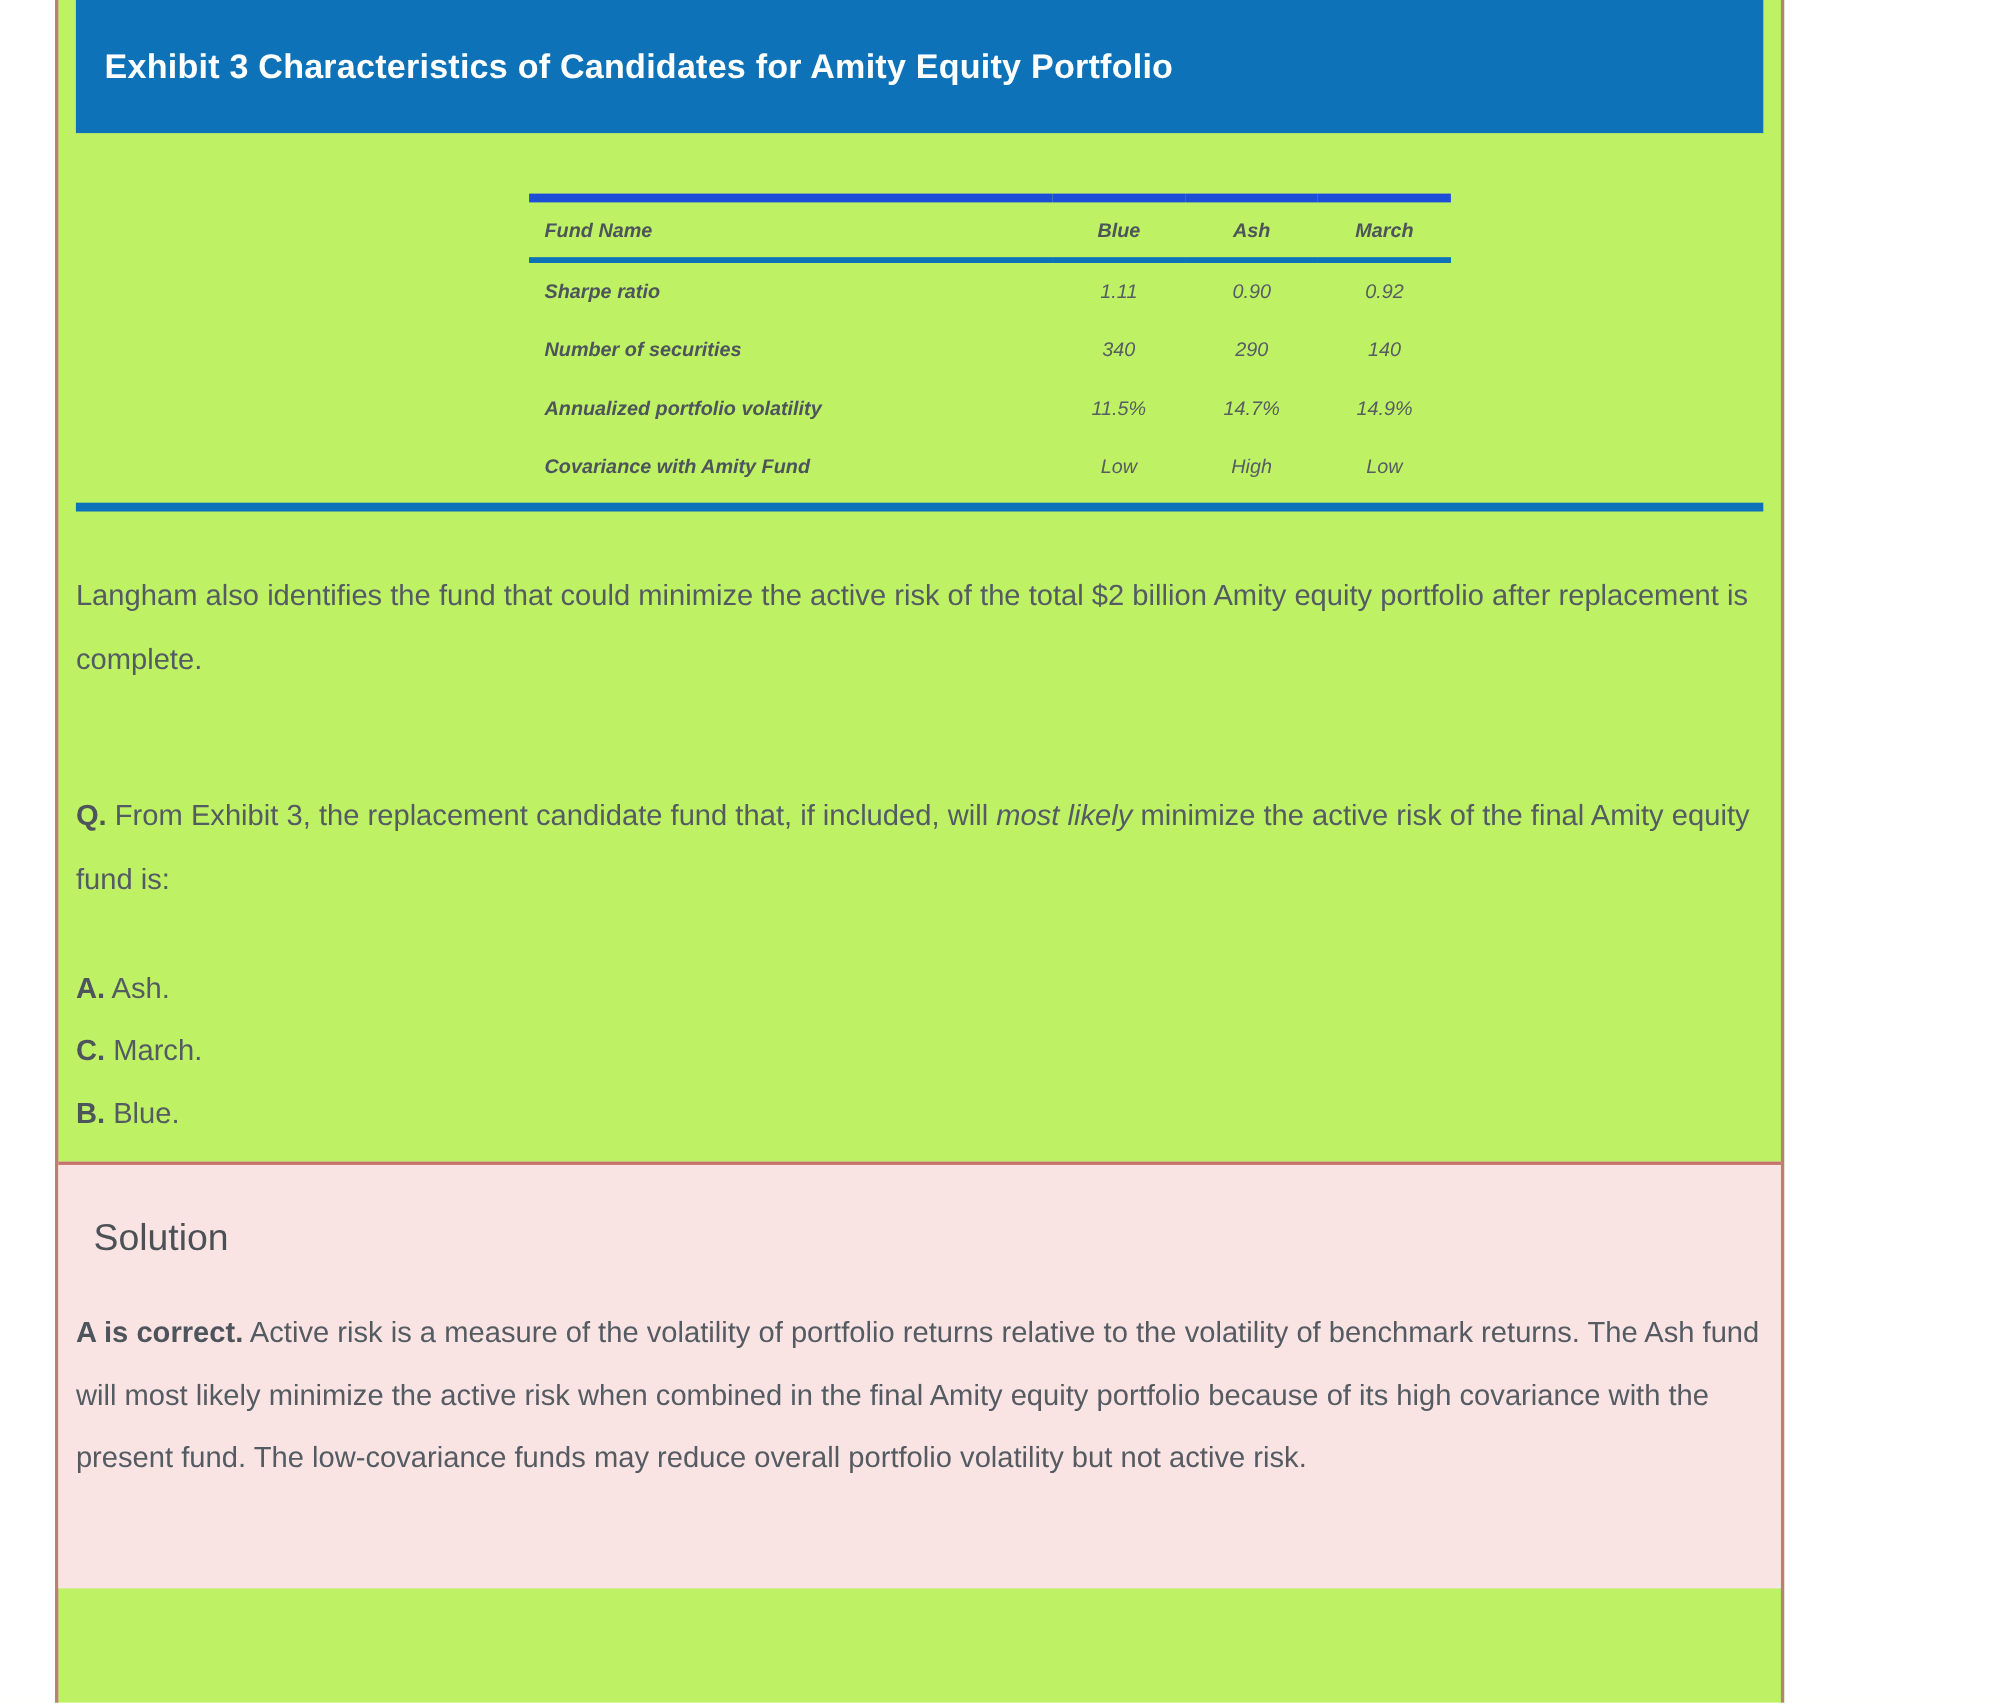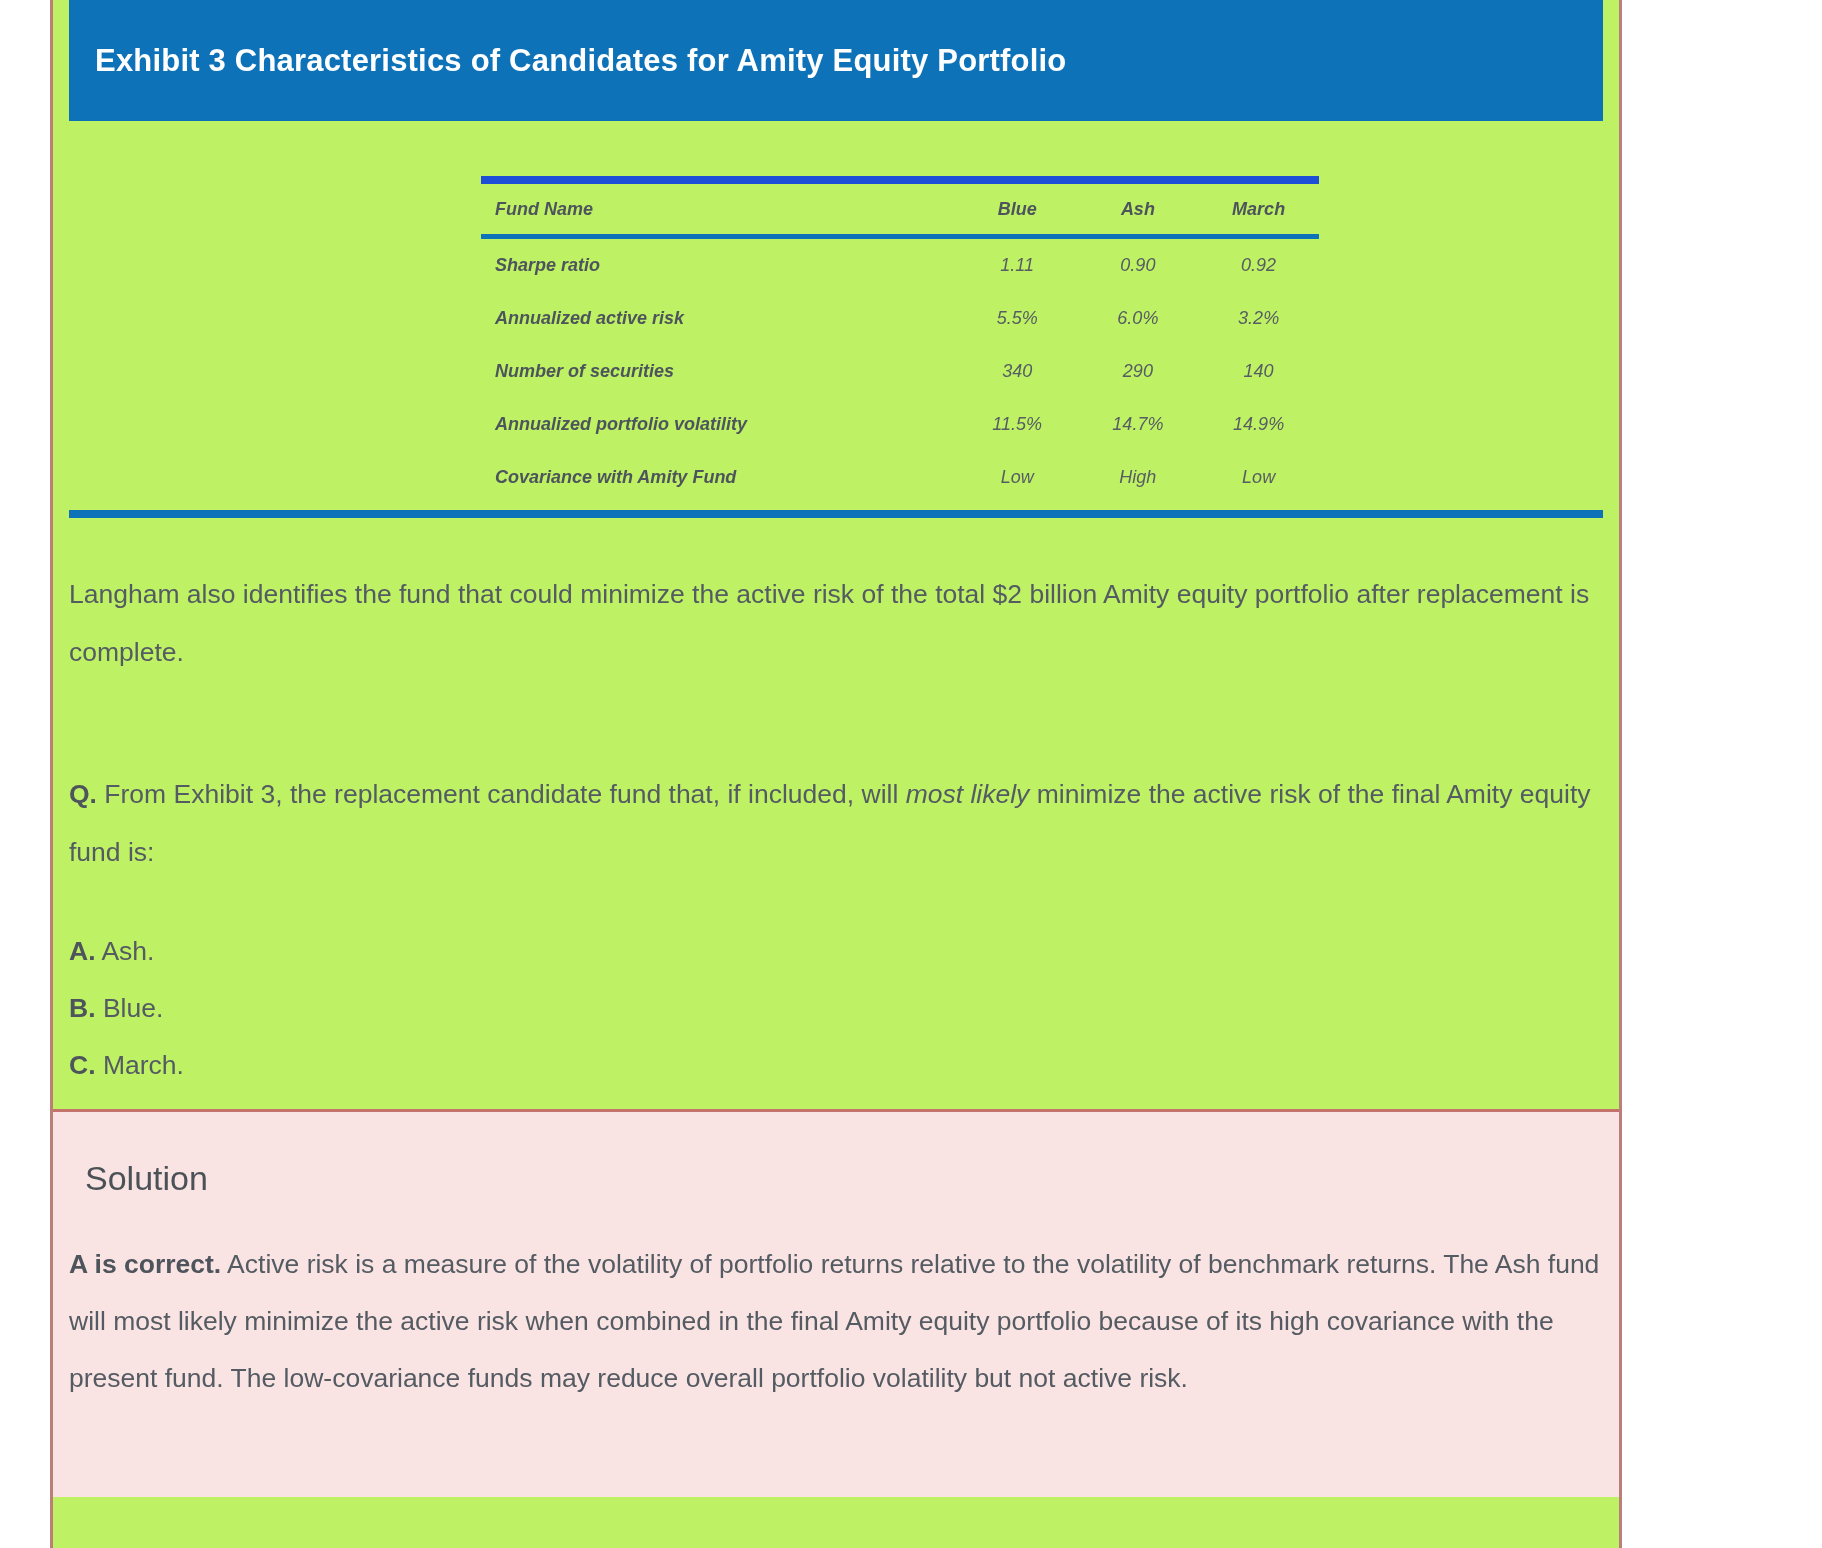--- a/index.html
+++ b/index.html
@@ -142,26 +142,20 @@
         </tr>
       </thead>
       <tbody>
         <tr>
           <td class="lbl">Sharpe ratio</td>
           <td class="val">1.11</td>
           <td class="val">0.90</td>
           <td class="val">0.92</td>
         </tr>
         <tr>
-          <td class="lbl">Annualized active risk</td>
-          <td class="val">5.5%</td>
-          <td class="val">6.0%</td>
-          <td class="val">3.2%</td>
-        </tr>
-        <tr>
           <td class="lbl">Number of securities</td>
           <td class="val">340</td>
           <td class="val">290</td>
           <td class="val">140</td>
         </tr>
         <tr>
           <td class="lbl">Annualized portfolio volatility</td>
           <td class="val">11.5%</td>
           <td class="val">14.7%</td>
           <td class="val">14.9%</td>
@@ -177,22 +171,22 @@
   </div>
 
   <div class="blue-divider"></div>
 
   <p class="para intro">Langham also identifies the fund that could minimize the active risk of the total $2 billion Amity equity portfolio after replacement is complete.</p>
 
   <p class="para question"><strong>Q.</strong><span> From Exhibit 3, the replacement candidate fund that, if included, will </span><em>most likely</em><span> minimize the active risk of the final Amity equity fund is:</span></p>
 
   <div class="options">
     <p class="option"><strong>A.</strong> <span>Ash.</span></p>
+    <p class="option"><strong>C.</strong> <span>March.</span></p>
     <p class="option"><strong>B.</strong> <span>Blue.</span></p>
-    <p class="option"><strong>C.</strong> <span>March.</span></p>
   </div>
 
   <section class="solution">
     <h2>Solution</h2>
     <p class="para"><strong>A is correct.</strong><span> Active risk is a measure of the volatility of portfolio returns relative to the volatility of benchmark returns. The Ash fund will most likely minimize the active risk when combined in the final Amity equity portfolio because of its high covariance with the present fund. The low-covariance funds may reduce overall portfolio volatility but not active risk.</span></p>
   </section>
 
 </div>
 
 </body></html>

